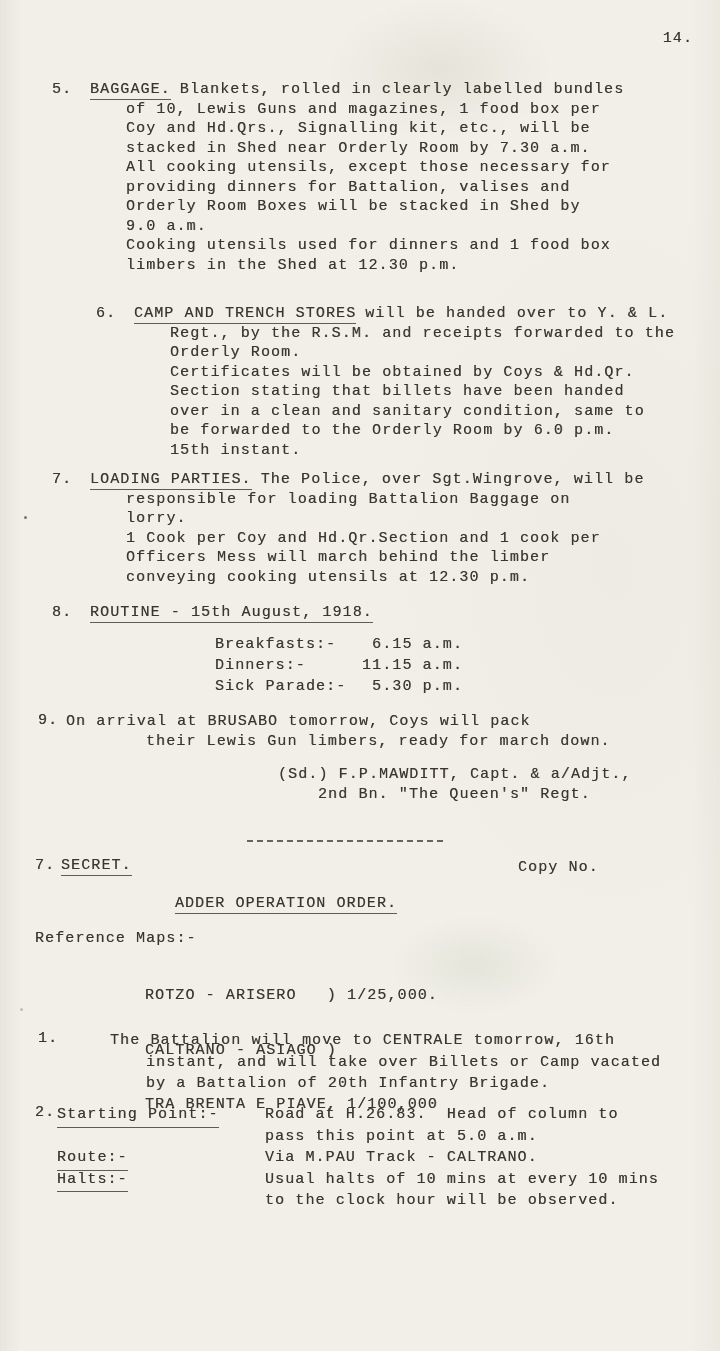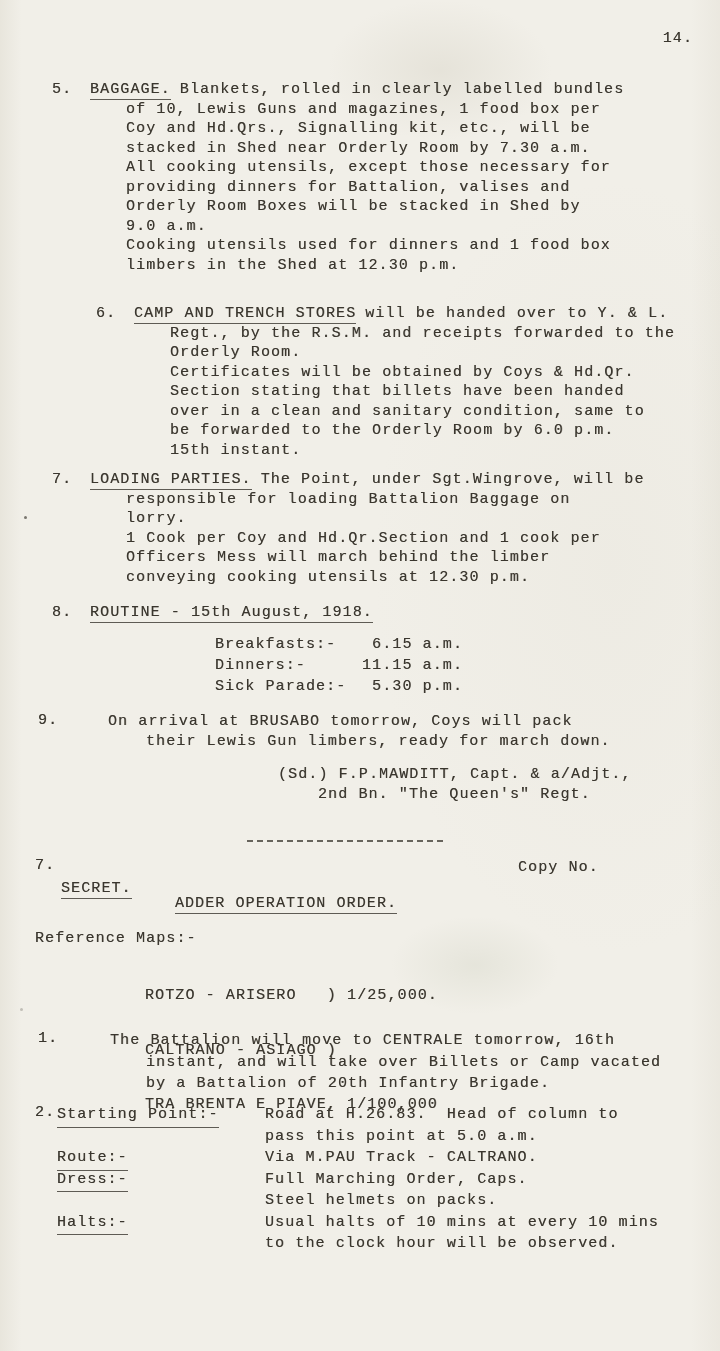--- a/index.html
+++ b/index.html
@@ -75,54 +75,54 @@
     <div class="line cont">Regt., by the R.S.M. and receipts forwarded to the</div>
     <div class="line cont">Orderly Room.</div>
     <div class="line cont">Certificates will be obtained by Coys &amp; Hd.Qr.</div>
     <div class="line cont">Section stating that billets have been handed</div>
     <div class="line cont">over in a clean and sanitary condition, same to</div>
     <div class="line cont">be forwarded to the Orderly Room by 6.0 p.m.</div>
     <div class="line cont">15th instant.</div>
   </div>
 
   <div class="para" style="top:470px;">
-    <div class="line first"><span class="pnum">7.</span><span class="u phead">LOADING PARTIES.</span><span>The Point, under Sgt.Wingrove, will be</span></div>
+    <div class="line first"><span class="pnum">7.</span><span class="u phead">LOADING PARTIES.</span><span>The Police, over Sgt.Wingrove, will be</span></div>
     <div class="line cont">responsible for loading Battalion Baggage on</div>
     <div class="line cont">lorry.</div>
     <div class="line cont">1 Cook per Coy and Hd.Qr.Section and 1 cook per</div>
     <div class="line cont">Officers Mess will march behind the limber</div>
     <div class="line cont">conveying cooking utensils at 12.30 p.m.</div>
   </div>
 
   <div class="para" style="top:603px;">
     <div class="line first"><span class="pnum">8.</span><span class="u phead">ROUTINE - 15th August, 1918.</span></div>
   </div>
 
   <div class="schedule">
     <div class="srow"><span class="slabel">Breakfasts:-</span><span class="stime">6.15 a.m.</span></div>
     <div class="srow"><span class="slabel">Dinners:-</span><span class="stime">11.15 a.m.</span></div>
     <div class="srow"><span class="slabel">Sick Parade:-</span><span class="stime">5.30 p.m.</span></div>
   </div>
 
   <div class="para" style="top:712px;">
     <span class="abs" style="left:38px; top:0;">9.</span>
-    <div class="line" style="padding-left:108px; line-height:20px;">On arrival at BRUSABO tomorrow, Coys will pack</div>
+    <div class="line" style="padding-left:66px; line-height:20px;">On arrival at BRUSABO tomorrow, Coys will pack</div>
     <div class="line" style="padding-left:146px; line-height:20px;">their Lewis Gun limbers, ready for march down.</div>
   </div>
 
   <div class="sig">
     <div class="line">(Sd.) F.P.MAWDITT, Capt. &amp; a/Adjt.,</div>
     <div class="line l2">2nd Bn. "The Queen's" Regt.</div>
   </div>
 
   <div class="divider"></div>
 
   <div>
     <span class="abs" style="left:35px; top:857px;">7.</span>
-    <span class="abs u" style="left:61px; top:880px;">SECRET.</span>
+    <span class="abs u" style="left:61px; top:857px;">SECRET.</span>
     <span class="abs" style="left:518px; top:859px;">Copy No.</span>
   </div>
 
   <div class="title-wrap">
     <span class="u">ADDER OPERATION ORDER.</span>
   </div>
 
   <div class="refs">
     <div class="abs" style="left:35px; top:930px;">Reference Maps:-</div>
     <div class="abs" style="left:145px; top:952px;">
@@ -145,25 +145,20 @@
       <span class="vlabel u">Starting Point:-</span>
       <div class="d2line">Road at H.26.83.  Head of column to</div>
       <div class="d2line">pass this point at 5.0 a.m.</div>
     </div>
     <div class="vrow">
       <span class="vlabel u">Route:-</span>
       <div class="d2line">Via M.PAU Track - CALTRANO.</div>
       <div class="d2line"></div>
     </div>
     <div class="vrow">
-      <span class="vlabel u">Dress:-</span>
-      <div class="d2line">Full Marching Order, Caps.</div>
-      <div class="d2line">Steel helmets on packs.</div>
-    </div>
-    <div class="vrow">
       <span class="vlabel u">Halts:-</span>
       <div class="d2line">Usual halts of 10 mins at every 10 mins</div>
       <div class="d2line">to the clock hour will be observed.</div>
     </div>
   </div>
 
 
   <div class="speck" style="left:24px; top:516px;"></div>
   <div class="speck" style="left:20px; top:1008px; opacity:.4;"></div>
 

